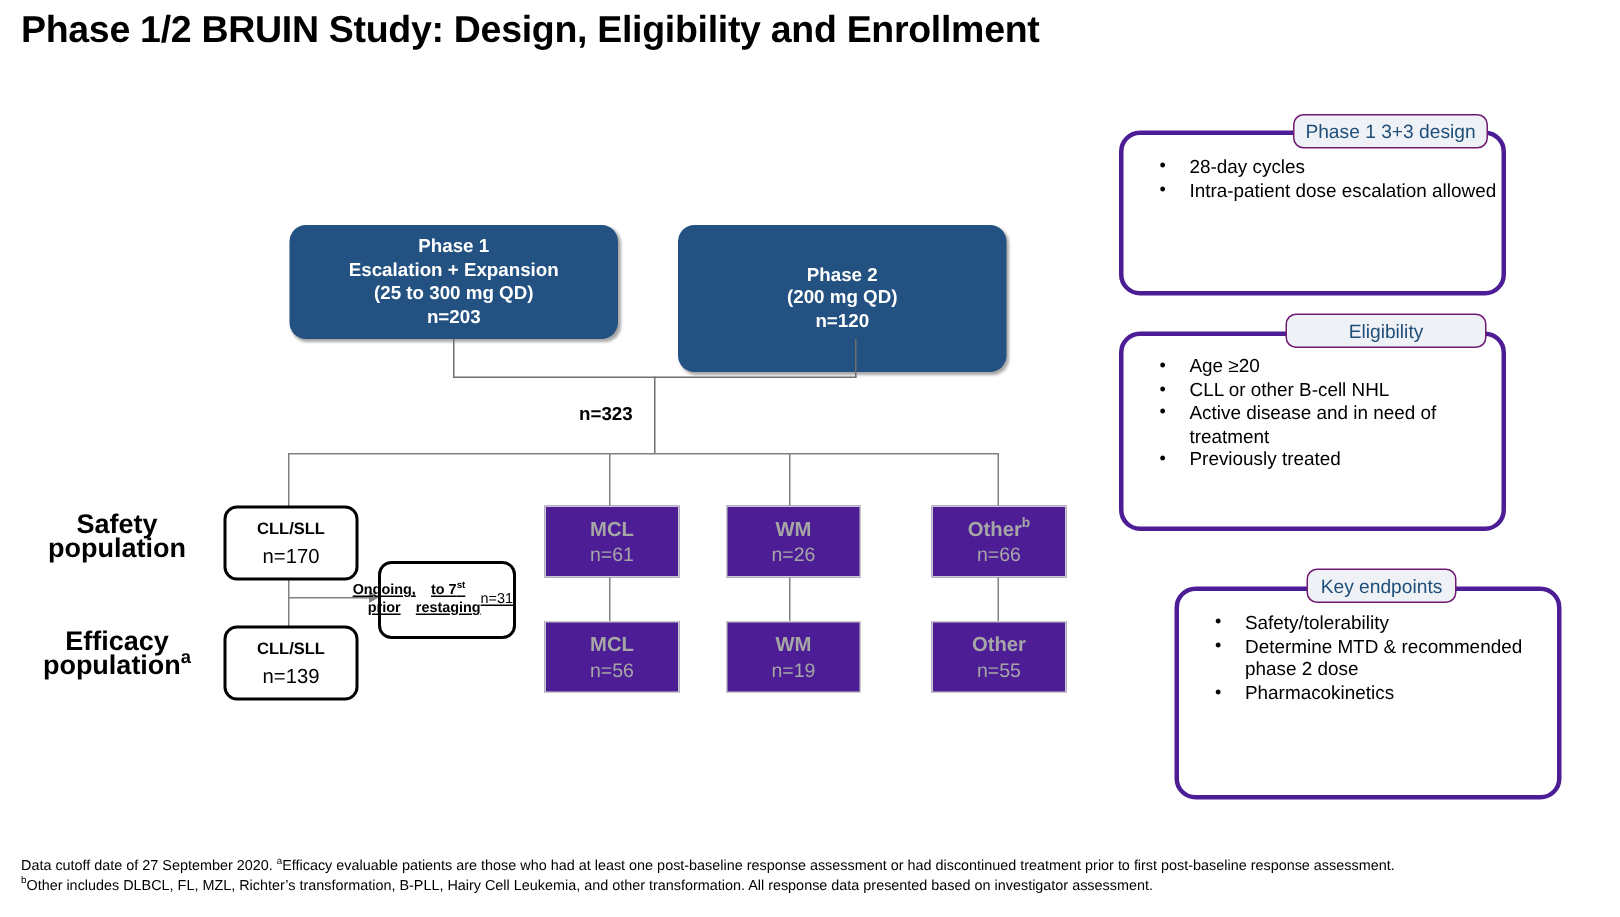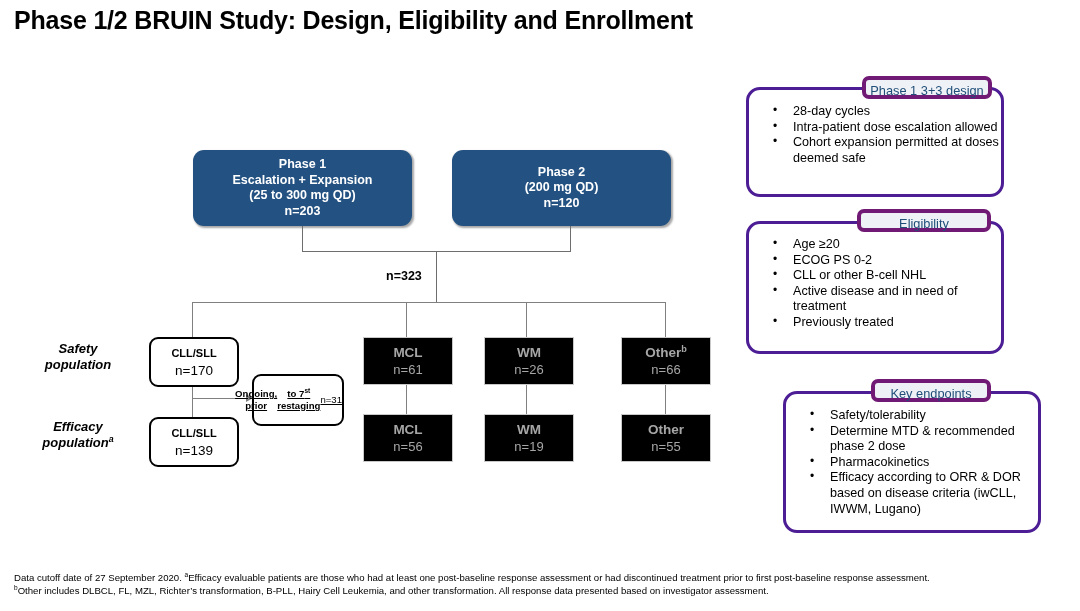--- a/index.html
+++ b/index.html
@@ -72,45 +72,44 @@
     text-align:center;
     text-decoration:underline;
   }
   #ongoing-box .l1,#ongoing-box .l2{font-size:9.6px;font-weight:bold;line-height:12px;}
   #ongoing-box .l3{font-size:9.6px;line-height:12px;}
   sup{font-size:68%;vertical-align:super;line-height:0;}
 
   
   .grey-box{
     border:1px solid #c9c9c9;
-    background:#000000;
+    background:#4c1d95;
     color:#a6a6a6;
     display:flex;flex-direction:column;
     align-items:center;justify-content:center;
     text-align:center;
   }
   .grey-box .ttl{font-size:13.5px;font-weight:bold;line-height:17px;}
   .grey-box .num{font-size:13px;line-height:17px;}
 
   
   .row-label{
-    font-size:13px;font-weight:bold;text-align:center;line-height:16px;
+    font-size:18px;font-weight:bold;text-align:center;line-height:16px;
     width:120px;
-    font-style:italic;
   }
 
   
   .panel{
     border:3px solid #4c1d95;
     border-radius:14px;
     background:#fff;
     box-sizing:border-box;
   }
   .panel-tab{
-    border:4px solid #701a75;
+    border:1px solid #701a75;
     border-radius:7px;
     background:#eef1f5;
     color:#1f4e79;
     font-size:12.8px;
     text-align:center;
     line-height:22px;
     height:23px;
     box-sizing:border-box;
     z-index:5;
   }
@@ -144,21 +143,21 @@
 
 <div class="abs phase-box" id="phase1-box" style="left:193px;top:150px;width:219px;height:76px;">
   <div class="lines">
     <div>Phase 1</div>
     <div>Escalation + Expansion</div>
     <div>(25 to 300 mg QD)</div>
     <div>n=203</div>
   </div>
 </div>
 
-<div class="abs phase-box" id="phase2-box" style="left:452px;top:150px;width:219px;height:76px;">
+<div class="abs phase-box" id="phase2-box" style="left:452px;top:150px;width:219px;height:98px;">
   <div class="lines">
     <div>Phase 2</div>
     <div>(200 mg QD)</div>
     <div>n=120</div>
   </div>
 </div>
 
 <div class="abs ln ln-v ln-dark" style="left:302px;top:226px;height:26px;"></div>
 <div class="abs ln ln-v ln-dark" style="left:570px;top:226px;height:26px;"></div>
 <div class="abs ln ln-h ln-dark" style="left:302px;top:251px;width:269px;"></div>
@@ -232,42 +231,39 @@
 
 <div class="abs grey-box" style="left:621px;top:414px;width:88px;height:46px;">
   <div class="ttl">Other</div>
   <div class="num">n=55</div>
 </div>
 
 <div class="abs panel" style="left:746px;top:87px;width:258px;height:110px;">
   <ul style="margin-top:14px;">
     <li>28-day cycles</li>
     <li>Intra-patient dose escalation allowed</li>
-    <li>Cohort expansion permitted at doses deemed safe</li>
   </ul>
 </div>
 <div class="abs panel-tab" style="left:862px;top:76px;width:130px;">Phase 1 3+3 design</div>
 
 <div class="abs panel" style="left:746px;top:221px;width:258px;height:133px;">
   <ul style="margin-top:13px;">
     <li>Age ≥20</li>
-    <li>ECOG PS 0-2</li>
     <li>CLL or other B-cell NHL</li>
     <li>Active disease and in need of treatment</li>
     <li>Previously treated</li>
   </ul>
 </div>
 <div class="abs panel-tab" style="left:857px;top:209px;width:134px;">Eligibility</div>
 
 <div class="abs panel" style="left:783px;top:391px;width:258px;height:142px;">
   <ul style="margin-top:14px;">
     <li>Safety/tolerability</li>
     <li>Determine MTD &amp; recommended phase 2 dose</li>
     <li>Pharmacokinetics</li>
-    <li>Efficacy according to ORR &amp; DOR based on disease criteria (iwCLL, IWWM, Lugano)</li>
   </ul>
 </div>
-<div class="abs panel-tab" style="left:871px;top:379px;width:120px;">Key endpoints</div>
+<div class="abs panel-tab" style="left:871px;top:379px;width:100px;">Key endpoints</div>
 
 <div class="abs" id="footnote">
   <div><span>Data cutoff date of 27 September 2020. </span><sup>a</sup><span>Efficacy evaluable patients are those who had at least one post-baseline response assessment or had discontinued treatment prior to first post-baseline response assessment.</span></div>
   <div><sup>b</sup><span>Other includes DLBCL, FL, MZL, Richter’s transformation, B-PLL, Hairy Cell Leukemia, and other transformation. All response data presented based on investigator assessment.</span></div>
 </div>
 
 </body></html>

